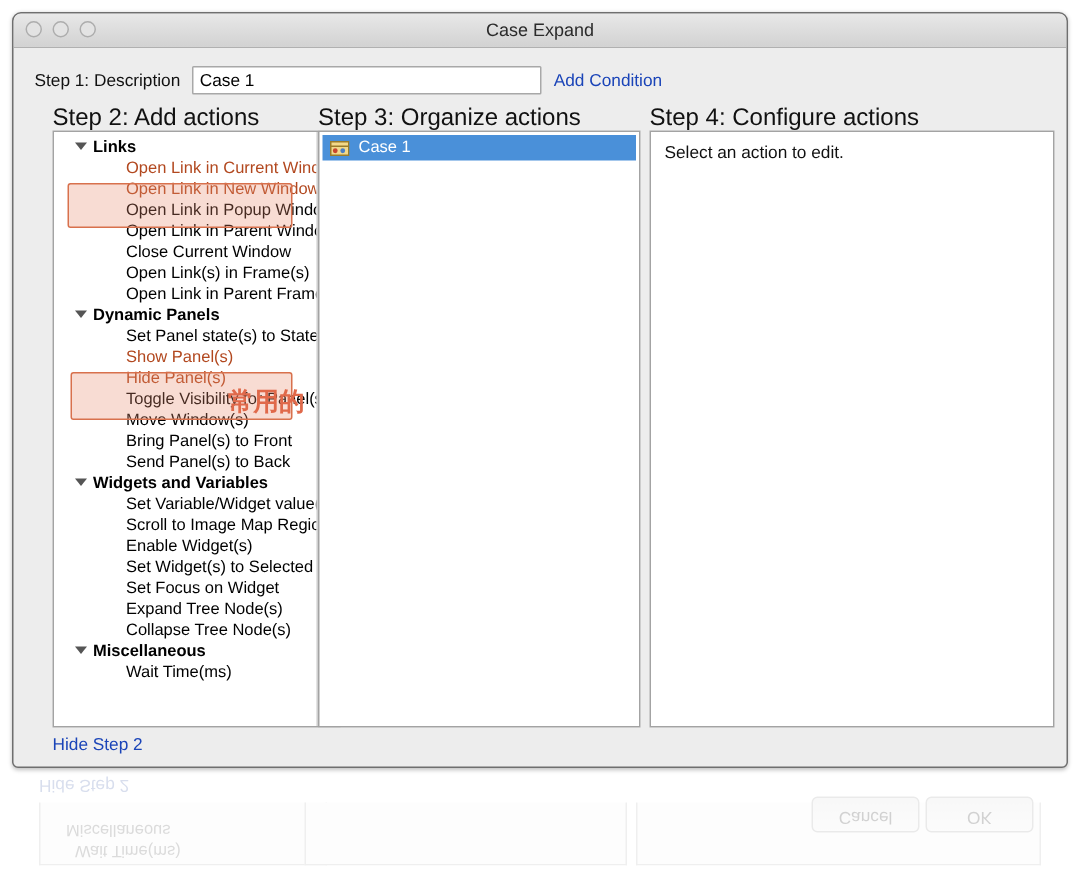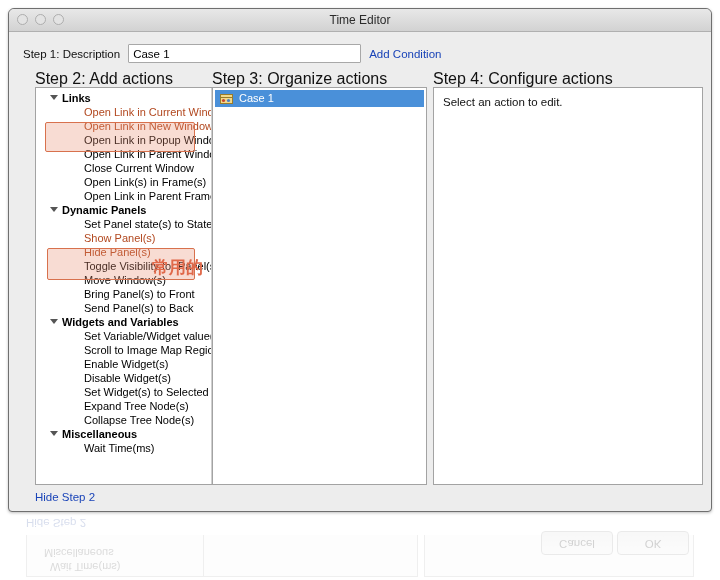--- a/index.html
+++ b/index.html
@@ -302,21 +302,21 @@
 <body>
 
 <div class="window">
 
   <div class="titlebar">
     <div class="traffic">
       <span class="dot"></span>
       <span class="dot"></span>
       <span class="dot"></span>
     </div>
-    <div class="title-text">Time Editor</div>
+    <div class="title-text">Case Expand</div>
   </div>
 
   <div class="body-area">
 
     <div class="row-step1">
       <span class="lbl">Step 1: Description</span>
       <input class="desc-input" type="text" value="Case 1" style="">
       <span class="link-blue">Add Condition</span>
     </div>
 
@@ -339,22 +339,22 @@
           <div class="tree-item child hl"><span>Show Panel(s)</span></div>
           <div class="tree-item child hl"><span>Hide Panel(s)</span></div>
           <div class="tree-item child"><span>Toggle Visibility for Panel(s)</span></div>
           <div class="tree-item child"><span>Move Window(s)</span></div>
           <div class="tree-item child"><span>Bring Panel(s) to Front</span></div>
           <div class="tree-item child"><span>Send Panel(s) to Back</span></div>
           <div class="tree-item group"><span class="tri"></span><span>Widgets and Variables</span></div>
           <div class="tree-item child"><span>Set Variable/Widget value(s)</span></div>
           <div class="tree-item child"><span>Scroll to Image Map Region</span></div>
           <div class="tree-item child"><span>Enable Widget(s)</span></div>
-          <div class="tree-item child"><span>Disable Widget(s)</span></div>
           <div class="tree-item child"><span>Set Widget(s) to Selected State</span></div>
+          <div class="tree-item child"><span>Set Focus on Widget</span></div>
           <div class="tree-item child"><span>Expand Tree Node(s)</span></div>
           <div class="tree-item child"><span>Collapse Tree Node(s)</span></div>
           <div class="tree-item group"><span class="tri"></span><span>Miscellaneous</span></div>
           <div class="tree-item child"><span>Wait Time(ms)</span></div>
         </div>
       <div class="tree-scroll">
         <div class="tree-thumb"></div>
       </div>
     </div>
     <div class="hl-box" id="hl-links"></div>

